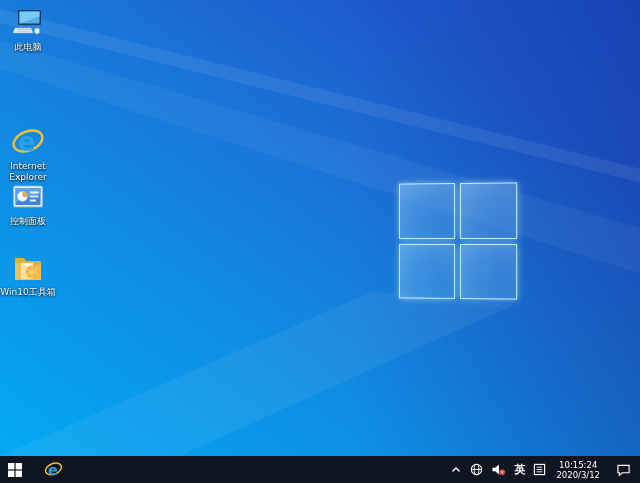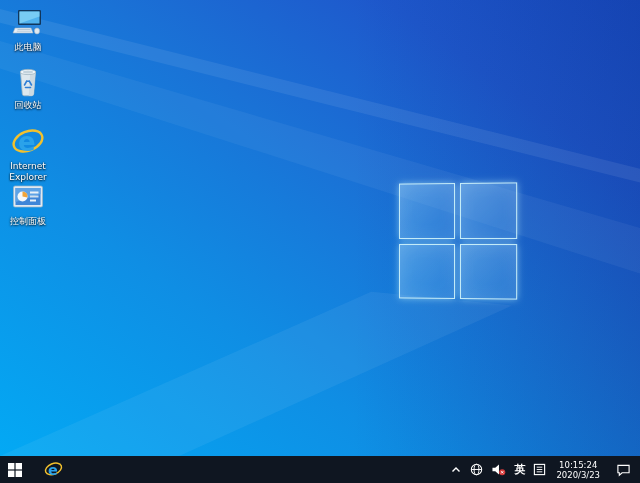--- a/index.html
+++ b/index.html
@@ -81,37 +81,20 @@
           <path d="M8.5 5.5 h20 v5 l-20 7 z" fill="#7fd0f5" opacity="0.85"></path>
           <path d="M4 22 l16 0 2 5 -20 0 z" fill="#e8f0f6" stroke="#9db4c6" stroke-width="0.6"></path>
           <line x1="6.5" y1="23.5" x2="19.5" y2="23.5" stroke="#a9bfcf" stroke-width="0.8"></line>
           <line x1="5.8" y1="25.2" x2="20.2" y2="25.2" stroke="#a9bfcf" stroke-width="0.8"></line>
           <ellipse cx="26" cy="25" rx="2.6" ry="3" fill="#dfe9f1" stroke="#9db4c6" stroke-width="0.6"></ellipse>
         </svg>
       </div>
       <div class="lbl">此电脑</div>
     </div>
 
-    <div class="desk-icon" style="top:64px">
-      <div class="glyph">
-        <svg width="34" height="34" viewBox="0 0 34 34">
-          <path d="M9.5 8 h15 l-1.8 22 a2 2 0 0 1 -2 1.8 h-7.4 a2 2 0 0 1 -2 -1.8 z" fill="#dde8ee" stroke="#9fb6c2" stroke-width="0.8"></path>
-          <path d="M9.5 8 h15 l-1.8 22 a2 2 0 0 1 -2 1.8 h-3 l1.5-23.8z" fill="#cddae2"></path>
-          <ellipse cx="17" cy="8" rx="7.8" ry="2.6" fill="#f2f7fa" stroke="#9fb6c2" stroke-width="0.8"></ellipse>
-          <ellipse cx="17" cy="8" rx="5" ry="1.5" fill="#c3d3dc"></ellipse>
-          <g stroke="#2f7fd6" stroke-width="1.6" fill="none" stroke-linecap="round">
-            <path d="M13.5 21 l2.2-3.8"></path>
-            <path d="M18.3 17.2 l2.2 3.8"></path>
-            <path d="M14.5 23.5 h5"></path>
-            <path d="M15.7 17.2 h2.6"></path>
-          </g>
-        </svg>
-      </div>
-      <div class="lbl">回收站</div>
-    </div>
 
     <div class="desk-icon" style="top:125px">
       <div class="glyph">
         <svg width="34" height="34" viewBox="0 0 34 34">
           <ellipse cx="17" cy="16" rx="15" ry="9.5" fill="none" stroke="#f2c12e" stroke-width="2.4" transform="rotate(-22 17 16)"></ellipse>
           <text x="7" y="26" font-family="DejaVu Sans, sans-serif" font-size="26" font-weight="bold" fill="#2aa2ea">e</text>
         </svg>
       </div>
       <div class="lbl">Internet Explorer</div>
     </div>
@@ -125,20 +108,37 @@
           <circle cx="11.5" cy="16.5" r="5" fill="#f4f8fb"></circle>
           <path d="M11.5 16.5 L11.5 11.5 A5 5 0 0 1 16.4 17.6 Z" fill="#f0a43a"></path>
           <rect x="19" y="11.5" width="8.5" height="2" fill="#eaf2f8"></rect>
           <rect x="19" y="15.5" width="8.5" height="2" fill="#cfe0ee"></rect>
           <rect x="19" y="19.5" width="6" height="2" fill="#eaf2f8"></rect>
         </svg>
       </div>
       <div class="lbl">控制面板</div>
     </div>
 
+    <div class="desk-icon" style="top:251px">
+      <div class="glyph">
+        <svg width="34" height="34" viewBox="0 0 34 34">
+          <path d="M4 7 h9 l2.5 3 H30 v19 H4 z" fill="#e2ae3c"></path>
+          <path d="M10 12 h12 l-1 16 h-11 z" fill="#fbfbf7" stroke="#d8cfae" stroke-width="0.5"></path>
+          <circle cx="21" cy="21" r="6.5" fill="#f59422"></circle>
+          <g stroke="#fcd9a8" stroke-width="0.9">
+            <line x1="21" y1="14.5" x2="21" y2="27.5"></line>
+            <line x1="14.8" y1="18" x2="27.2" y2="24"></line>
+            <line x1="14.8" y1="24" x2="27.2" y2="18"></line>
+          </g>
+          <circle cx="21" cy="21" r="1.6" fill="#fde9c8"></circle>
+          <path d="M4 12 h8 l2 2.5 H30 V29 H4 z" fill="#f6cf63" opacity="0.55"></path>
+        </svg>
+      </div>
+      <div class="lbl">Win10工具箱</div>
+    </div>
 
   </div>
 
   <div id="taskbar">
 
     <div class="tb-btn" id="start-btn">
       <svg width="14" height="14" viewBox="0 0 14 14">
         <rect x="0" y="0" width="6.4" height="6.4" fill="#ffffff"></rect>
         <rect x="7.6" y="0" width="6.4" height="6.4" fill="#ffffff"></rect>
         <rect x="0" y="7.6" width="6.4" height="6.4" fill="#ffffff"></rect>
@@ -183,21 +183,21 @@
         <svg width="13" height="13" viewBox="0 0 14 14">
           <rect x="1.5" y="1.5" width="11" height="11" fill="none" stroke="#ffffff" stroke-width="1.2"></rect>
           <line x1="4" y1="4.5" x2="10" y2="4.5" stroke="#ffffff" stroke-width="1"></line>
           <line x1="4" y1="7" x2="10" y2="7" stroke="#ffffff" stroke-width="1"></line>
           <line x1="4" y1="9.5" x2="10" y2="9.5" stroke="#ffffff" stroke-width="1"></line>
         </svg>
       </div>
 
       <div class="tray-item" id="clock">
         <span>10:15:24</span>
-        <span>2020/3/23</span>
+        <span>2020/3/12</span>
       </div>
 
       <div class="tray-item" id="action-center">
         <svg width="15" height="14" viewBox="0 0 16 15">
           <path d="M2 2.5 h12 v8 h-7.5 l-3 2.6 v-2.6 H2 z" fill="none" stroke="#ffffff" stroke-width="1.2"></path>
         </svg>
       </div>
 
     </div>
   </div>

